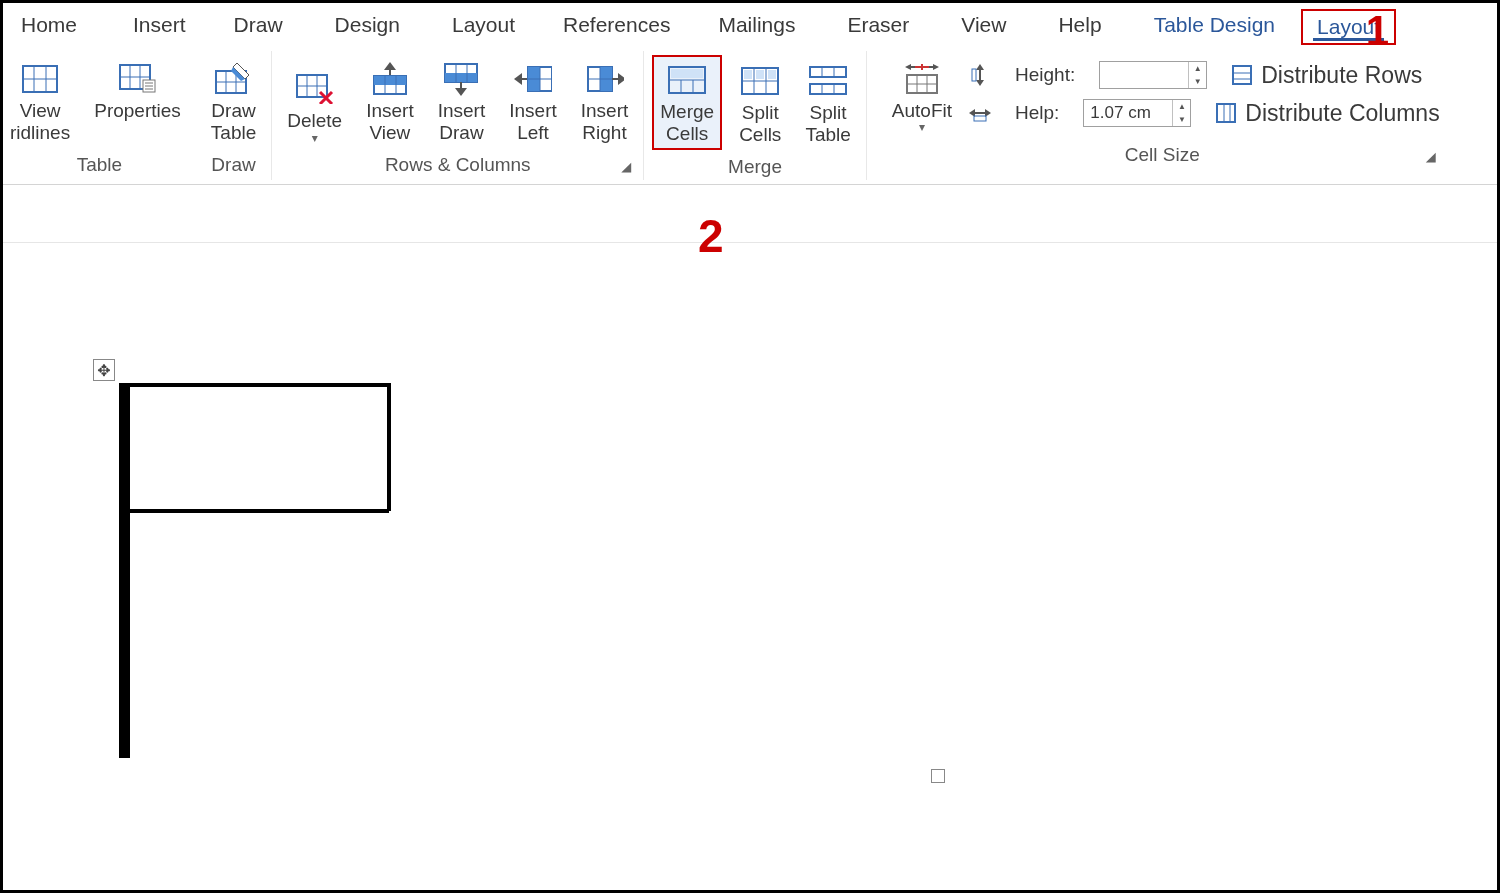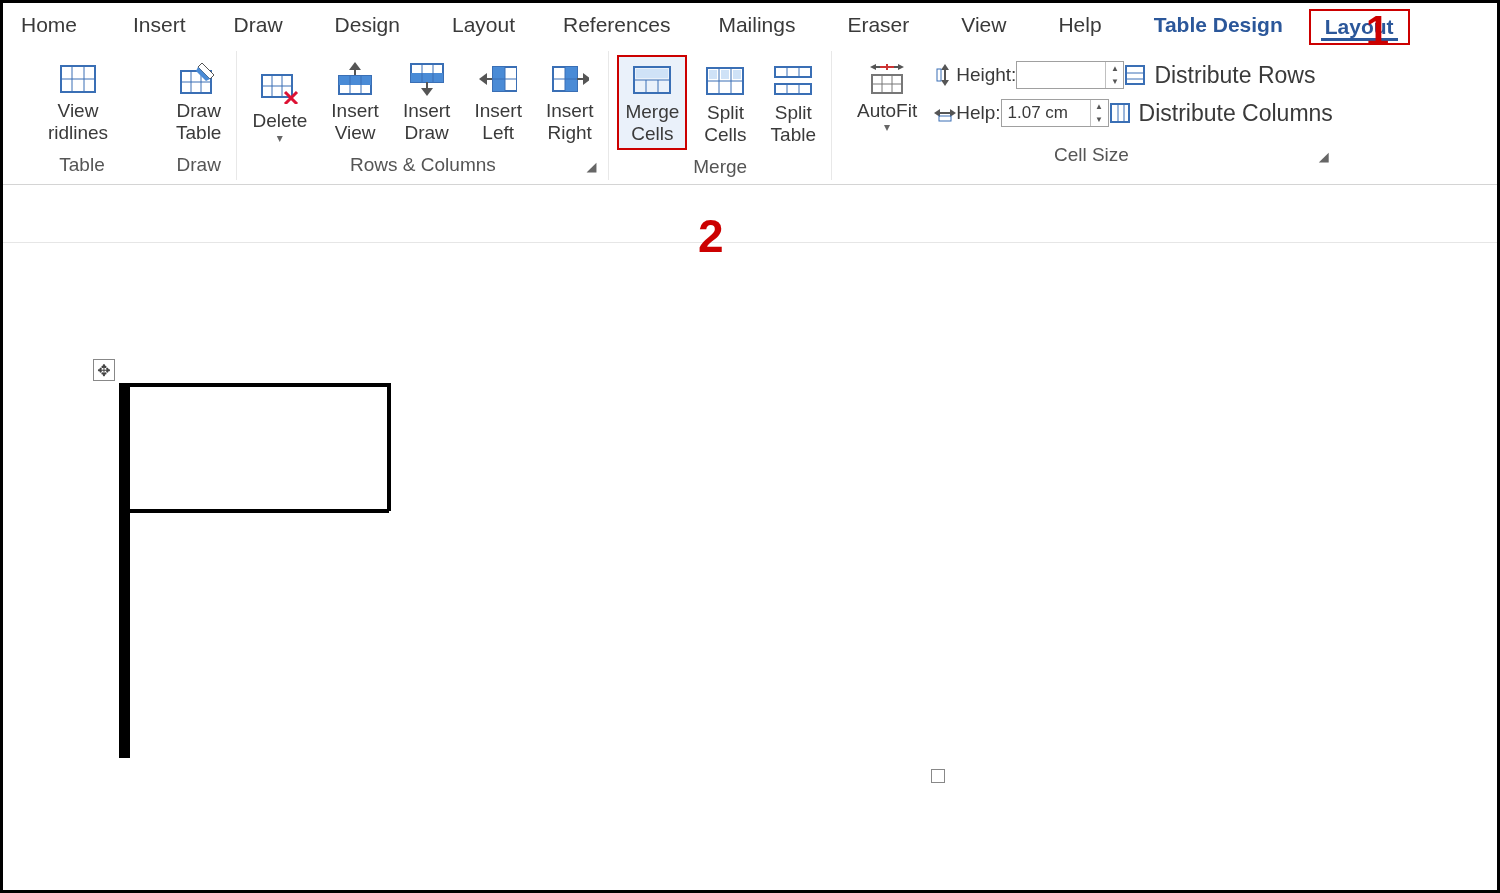--- a/index.html
+++ b/index.html
@@ -22,21 +22,21 @@
     padding: 6px 4px 6px 4px;
     font-size: 21px;
     color: #3a3a3a;
     position: relative;
   }
   .tab {
     padding: 4px 14px;
     white-space: nowrap;
     cursor: default;
   }
-  .tab.context { color: #2b579a; font-weight: 700; }
+  .tab.context { color: #2b579a; font-weight: 400; }
   .tab.active {
     color: #2b579a;
     border: 2px solid #cc0000;
     border-bottom: 2px solid #cc0000;
     position: relative;
   }
   .tab.active::after {
     content: "";
     position: absolute;
     left: 10px; right: 10px; bottom: 2px;
@@ -120,21 +120,21 @@
   
   .cellsize-rows {
     display: flex;
     flex-direction: column;
     gap: 10px;
     padding-top: 6px;
   }
   .cs-row {
     display: flex;
     align-items: center;
-    gap: 0;
+    gap: 24px;
     font-size: 19px;
     color: #3a3a3a;
   }
   .cs-row .cs-icon { width: 22px; height: 22px; display: inline-flex; }
   .spin {
     display: flex;
     align-items: center;
     border: 1px solid #a0a0a0;
     height: 28px;
     width: 108px;
@@ -244,20 +244,36 @@
           <span class="icon-wrap">
             <svg width="36" height="28">
                 <rect x="1" y="1" width="34" height="26" fill="none" stroke="#3a6fb5" stroke-width="2"></rect>
                 <line x1="1" y1="14" x2="35" y2="14" stroke="#3a6fb5"></line>
                 <line x1="12" y1="1" x2="12" y2="27" stroke="#3a6fb5"></line>
                 <line x1="24" y1="1" x2="24" y2="27" stroke="#3a6fb5"></line>
               </svg>
           </span>
           <span>View</span>
           <span>ridlines</span>
+        </div>
+        <div class="big-btn">
+          <span class="icon-wrap">
+            <svg width="38" height="30">
+                <rect x="1" y="1" width="30" height="24" fill="none" stroke="#3a6fb5" stroke-width="2"></rect>
+                <line x1="1" y1="13" x2="31" y2="13" stroke="#3a6fb5"></line>
+                <line x1="11" y1="1" x2="11" y2="25" stroke="#3a6fb5"></line>
+                <line x1="21" y1="1" x2="21" y2="25" stroke="#3a6fb5"></line>
+                <rect x="24" y="16" width="12" height="12" fill="#fff" stroke="#777"></rect>
+                <line x1="26" y1="19" x2="34" y2="19" stroke="#777"></line>
+                <line x1="26" y1="22" x2="34" y2="22" stroke="#777"></line>
+                <line x1="26" y1="25" x2="34" y2="25" stroke="#777"></line>
+              </svg>
+          </span>
+          <span>Properties</span>
+          <span>&nbsp;</span>
         </div>
       </div>
       <div class="group-label">Table</div>
     </div>
 
     <div class="group">
       <div class="group-row">
         <div class="big-btn">
           <span class="icon-wrap">
             <svg width="38" height="32">

